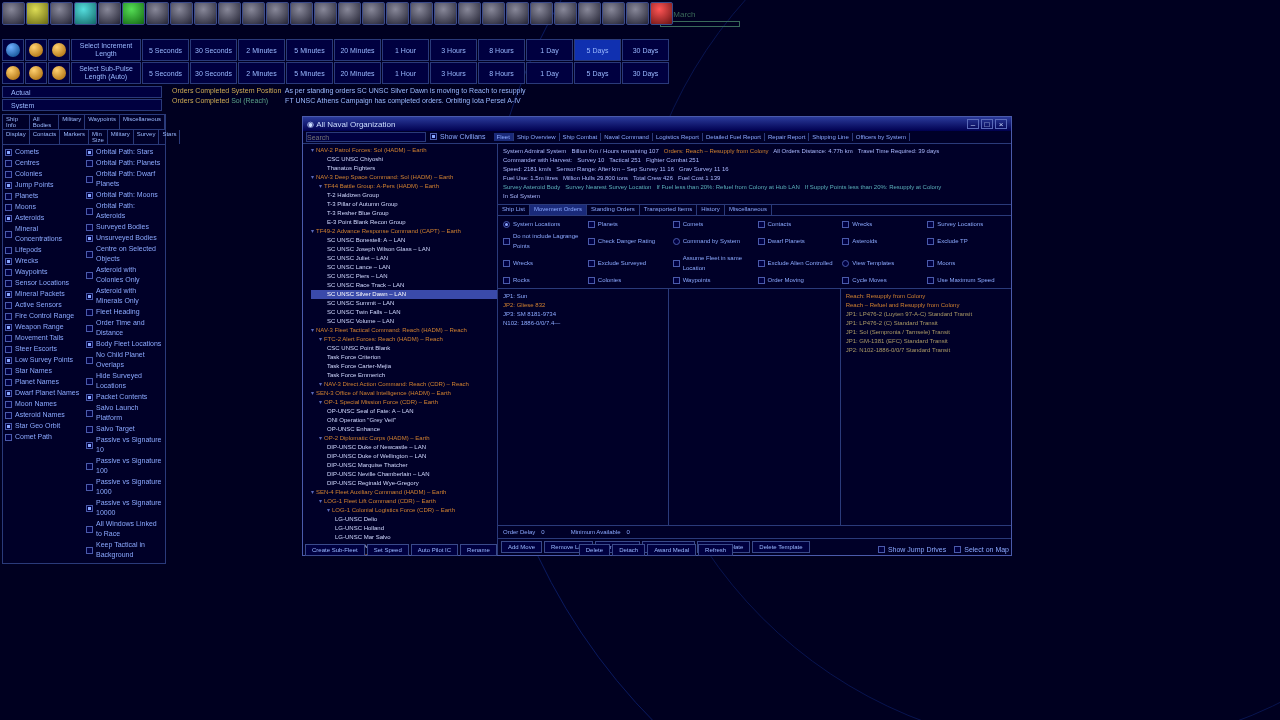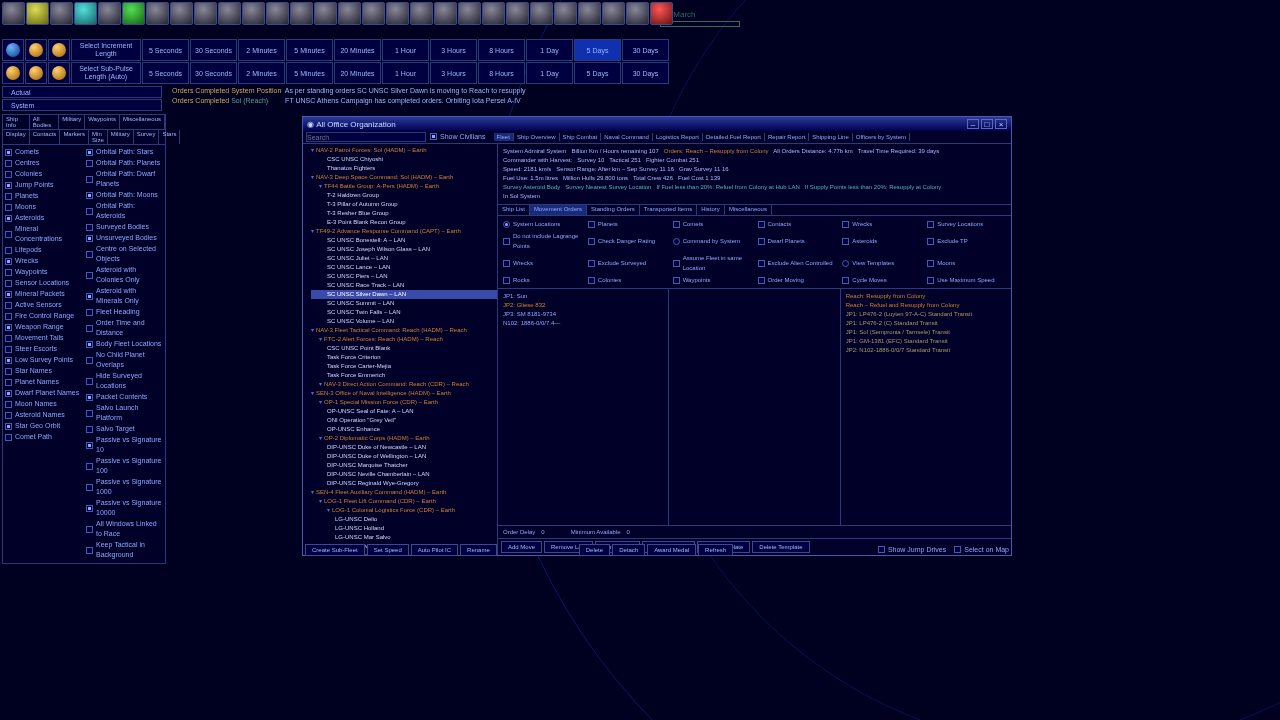--- a/index.html
+++ b/index.html
@@ -416,21 +416,21 @@
           <span class="cb"></span>
           <span>Keep Tactical in Background</span>
         </div>
       </div>
   </div>
 </div>
 
 <div class="fleet-win">
   <div class="fleet-title">
     <span>◉</span>&nbsp;
-    <span>All Office Organization</span>
+    <span>All Naval Organization</span>
     <div class="winbtn">
       <span>–</span>
       <span>□</span>
       <span>×</span>
     </div>
   </div>
   <div class="fleet-top">
     <input placeholder="Search" style="">
     <span class="opt-row">
         <span class="cb on"></span>

